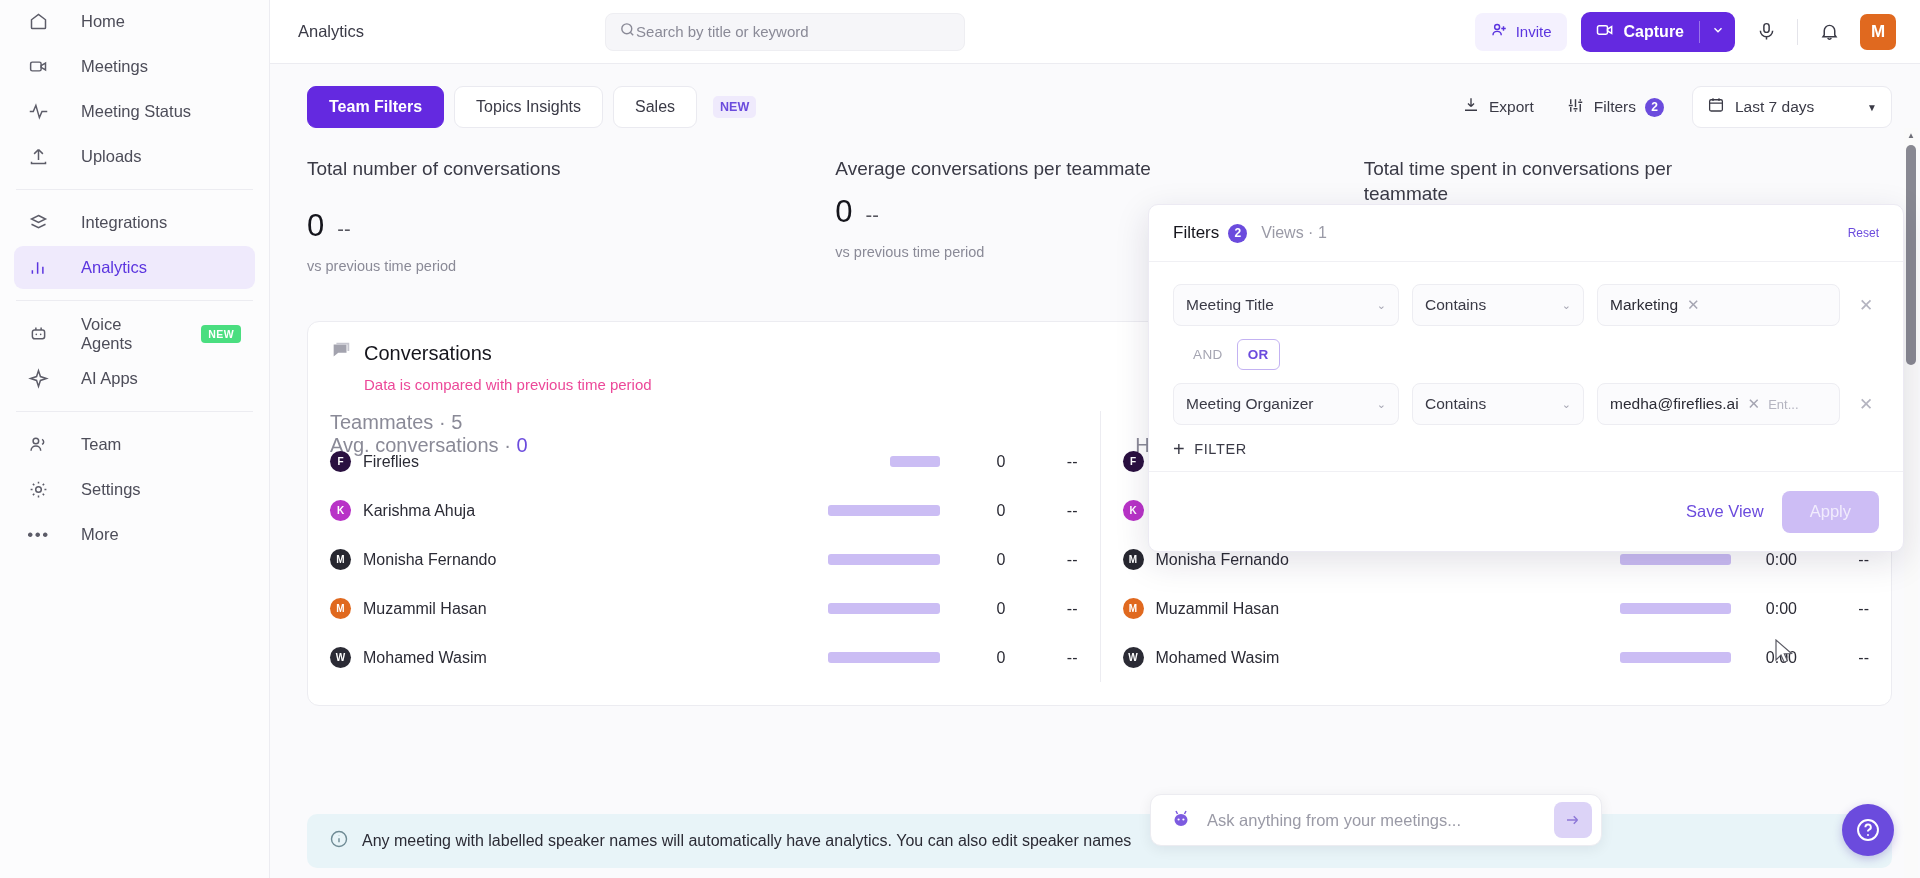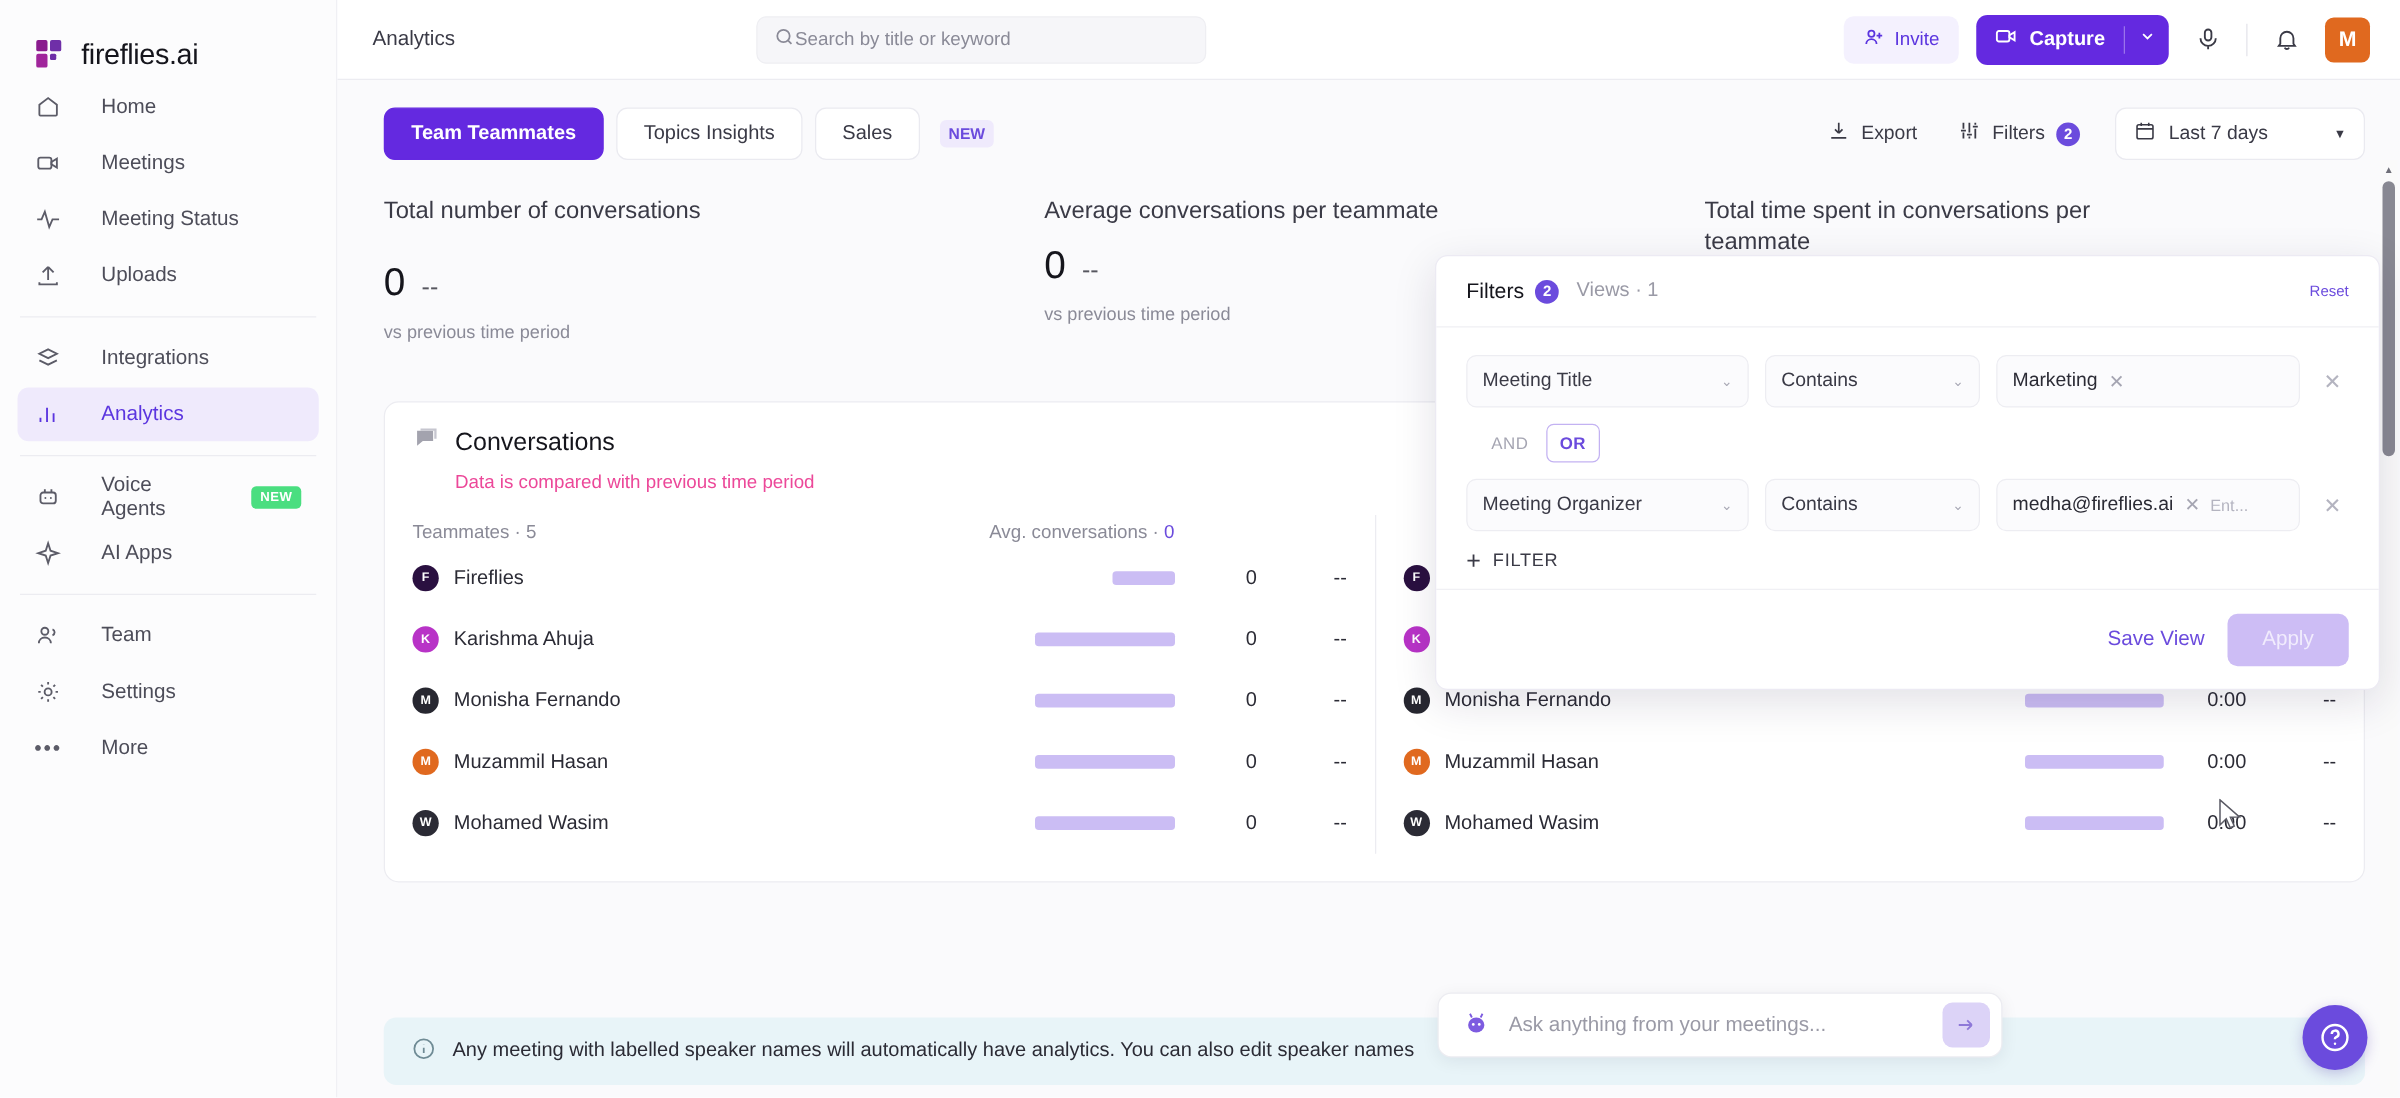--- a/index.html
+++ b/index.html
@@ -122,21 +122,21 @@
   .panel-head { padding: 18px 22px 0 22px; display:flex; align-items:flex-start; }
   .panel-title { display:flex; align-items:center; gap:12px; font-size:20px; color:#15151c; font-weight:500;}
   .panel-sub { font-size: 15px; color:#ec4899; margin: 9px 0 0 34px;}
   .info-circle {
     width:22px;height:22px;border-radius:50%;border:1px solid #c9c9d2;color:#8a8a97;
     font-size:12px;display:flex;align-items:center;justify-content:center; font-style:italic; margin-left:auto;
   }
   .tbl-wrap { display:flex; margin-top: 18px; }
   .tbl { flex: 1 1 50%; }
   .tbl.right { border-left:1px solid #ececf1; }
-  .tbl-head { display:flex; align-items:center; padding: 0 22px 0 22px; height: 26px; font-size:15px; color:#8a8a97;}
+  .tbl-head { display:flex; align-items:flex-start; padding: 0 22px 0 22px; height: 26px; font-size:20px; color:#8a8a97;flex-direction:column;}
   .th-name { flex: 1 1 auto; }
   .th-avg { color:#8a8a97; }
   .th-avg b { color:#6b4bdd; font-weight:400; }
   .th-num { width: 66px; text-align:right; }
   .th-hours { width: 72px; text-align:right; }
   .row { display:flex; align-items:center; padding: 0 22px; height: 49px; }
   .row-name { display:flex; align-items:center; gap:12px; width: 300px; font-size:16px; color:#2b2b35; }
   .av { width:21px; height:21px; border-radius:50%; flex:0 0 21px; display:flex;align-items:center;justify-content:center;
         font-size:10px; color:#fff; font-weight:600; }
   .bar-cell { flex: 1 1 auto; display:flex; justify-content:flex-end; padding-right: 0; }
@@ -221,31 +221,20 @@
   .vscroll { position:absolute; right: 2px; top: 64px; width: 14px; height: 814px; background:#fafafa; z-index: 30;}
   .vs-arrow { width:14px; height:15px; display:flex; align-items:center; justify-content:center; font-size:8px; color:#6e6e78;}
   .vs-thumb { position:absolute; top:17px; left:2px; width:10px; height:220px; background:#888892; border-radius:5px; }
 </style>
 </head>
 <body>
 
 <div id="app">
 
   <aside class="sidebar">
-    <div class="brand">
-      <span class="brand-logo">
-        <svg width="28" height="28" viewBox="0 0 28 28">
-          <rect x="3" y="3" width="9" height="9" rx="1.5" fill="#8a1c8e"></rect>
-          <rect x="14" y="3" width="9" height="9" rx="1.5" fill="#6f2fa8"></rect>
-          <rect x="3" y="14" width="9" height="11" rx="1.5" fill="#a0259b"></rect>
-          <rect x="14" y="14" width="5" height="5" rx="1.2" fill="#6f2fa8"></rect>
-        </svg>
-      </span>
-      <span class="brand-name">fireflies.ai</span>
-    </div>
 
     <div class="nav-group">
       <div class="nav-item">
         <span class="nav-ico">
           <svg viewBox="0 0 24 24" width="21" height="21">
               <path d="M4 10l8-6 8 6v9a1 1 0 0 1-1 1H5a1 1 0 0 1-1-1z"></path>
             </svg>
         </span>
         <span>Home</span>
       </div>
@@ -409,21 +398,21 @@
             </svg>
         </div>
         <div class="avatar-top">M</div>
       </div>
     </header>
 
     <div class="content">
 
       <div class="toolbar-row">
         <div class="tabs">
-          <button class="tab active">Team Teammates</button>
+          <button class="tab active">Team Filters</button>
           <button class="tab">Topics Insights</button>
           <button class="tab">
             <span>Sales</span>
           </button>
           <span class="tab-new">NEW</span>
         </div>
 
         <div class="toolbar-right">
           <button class="tb-btn">
             <span>

